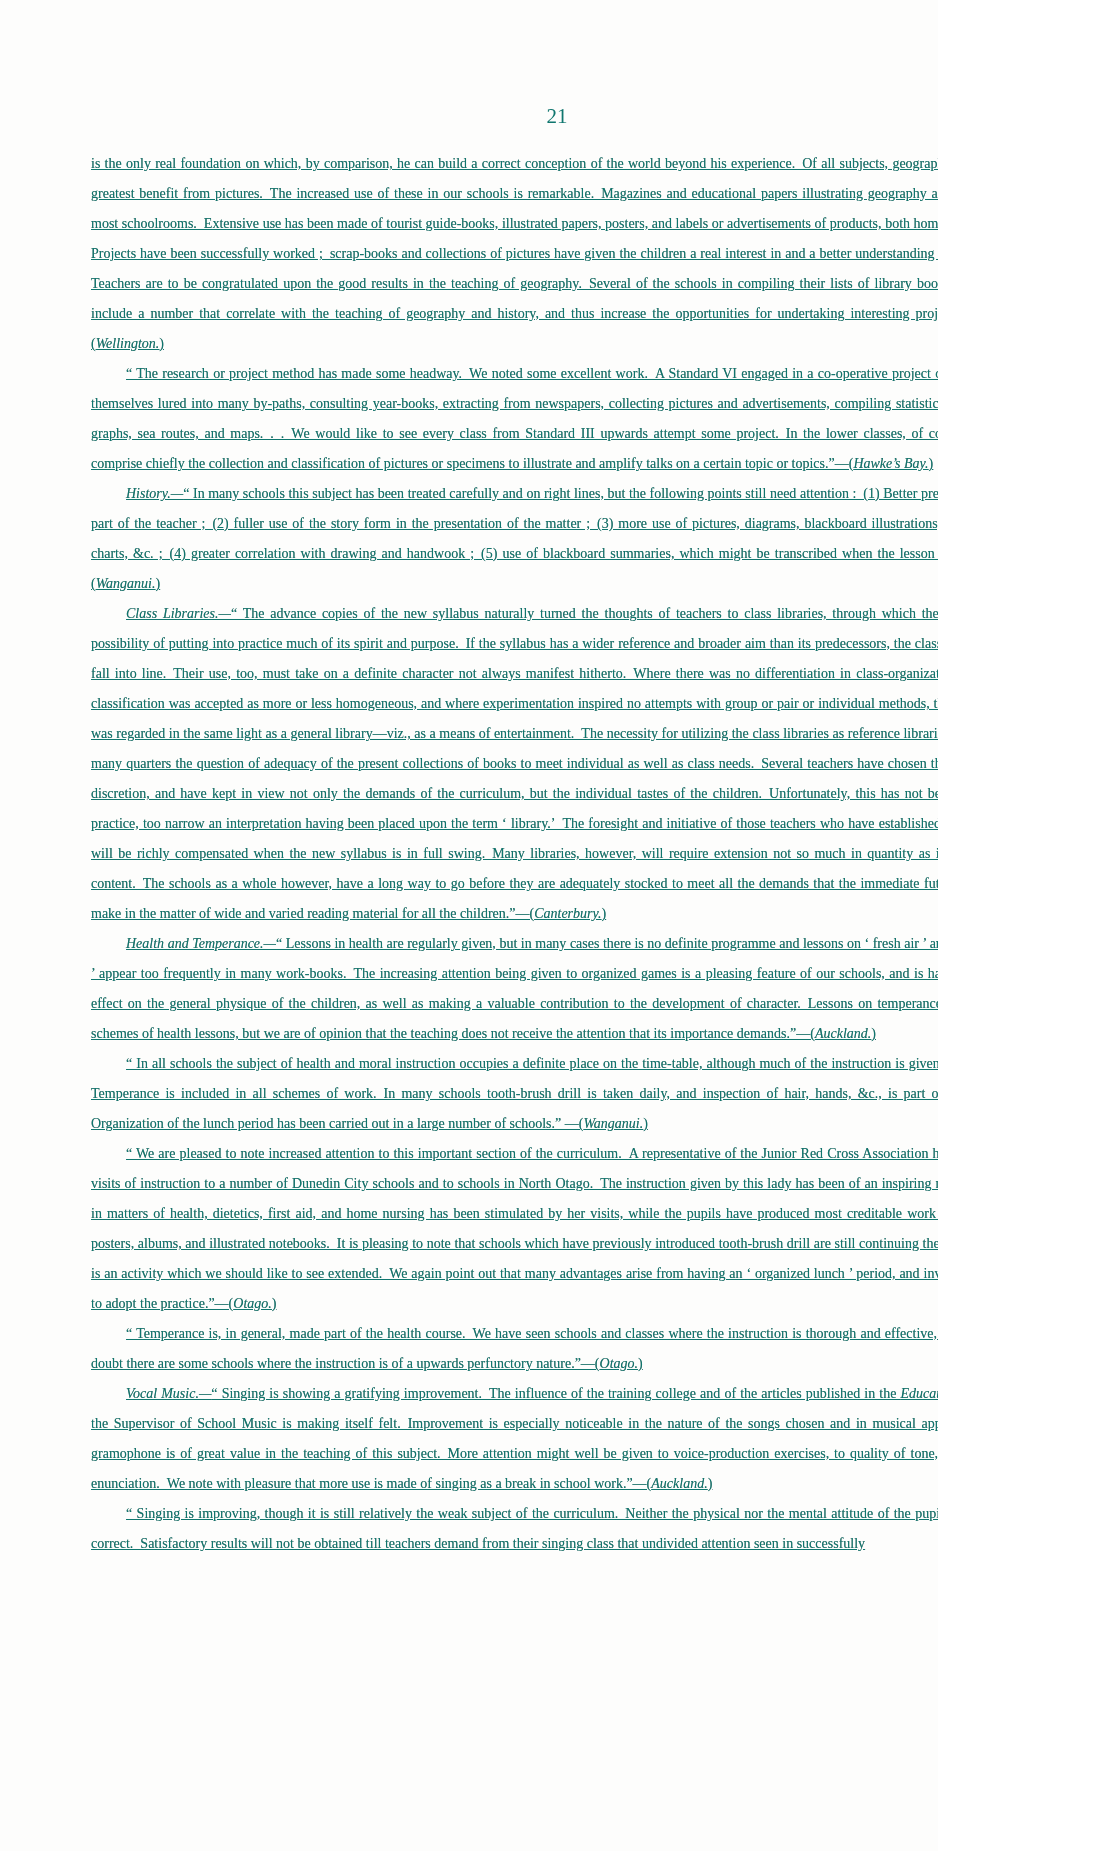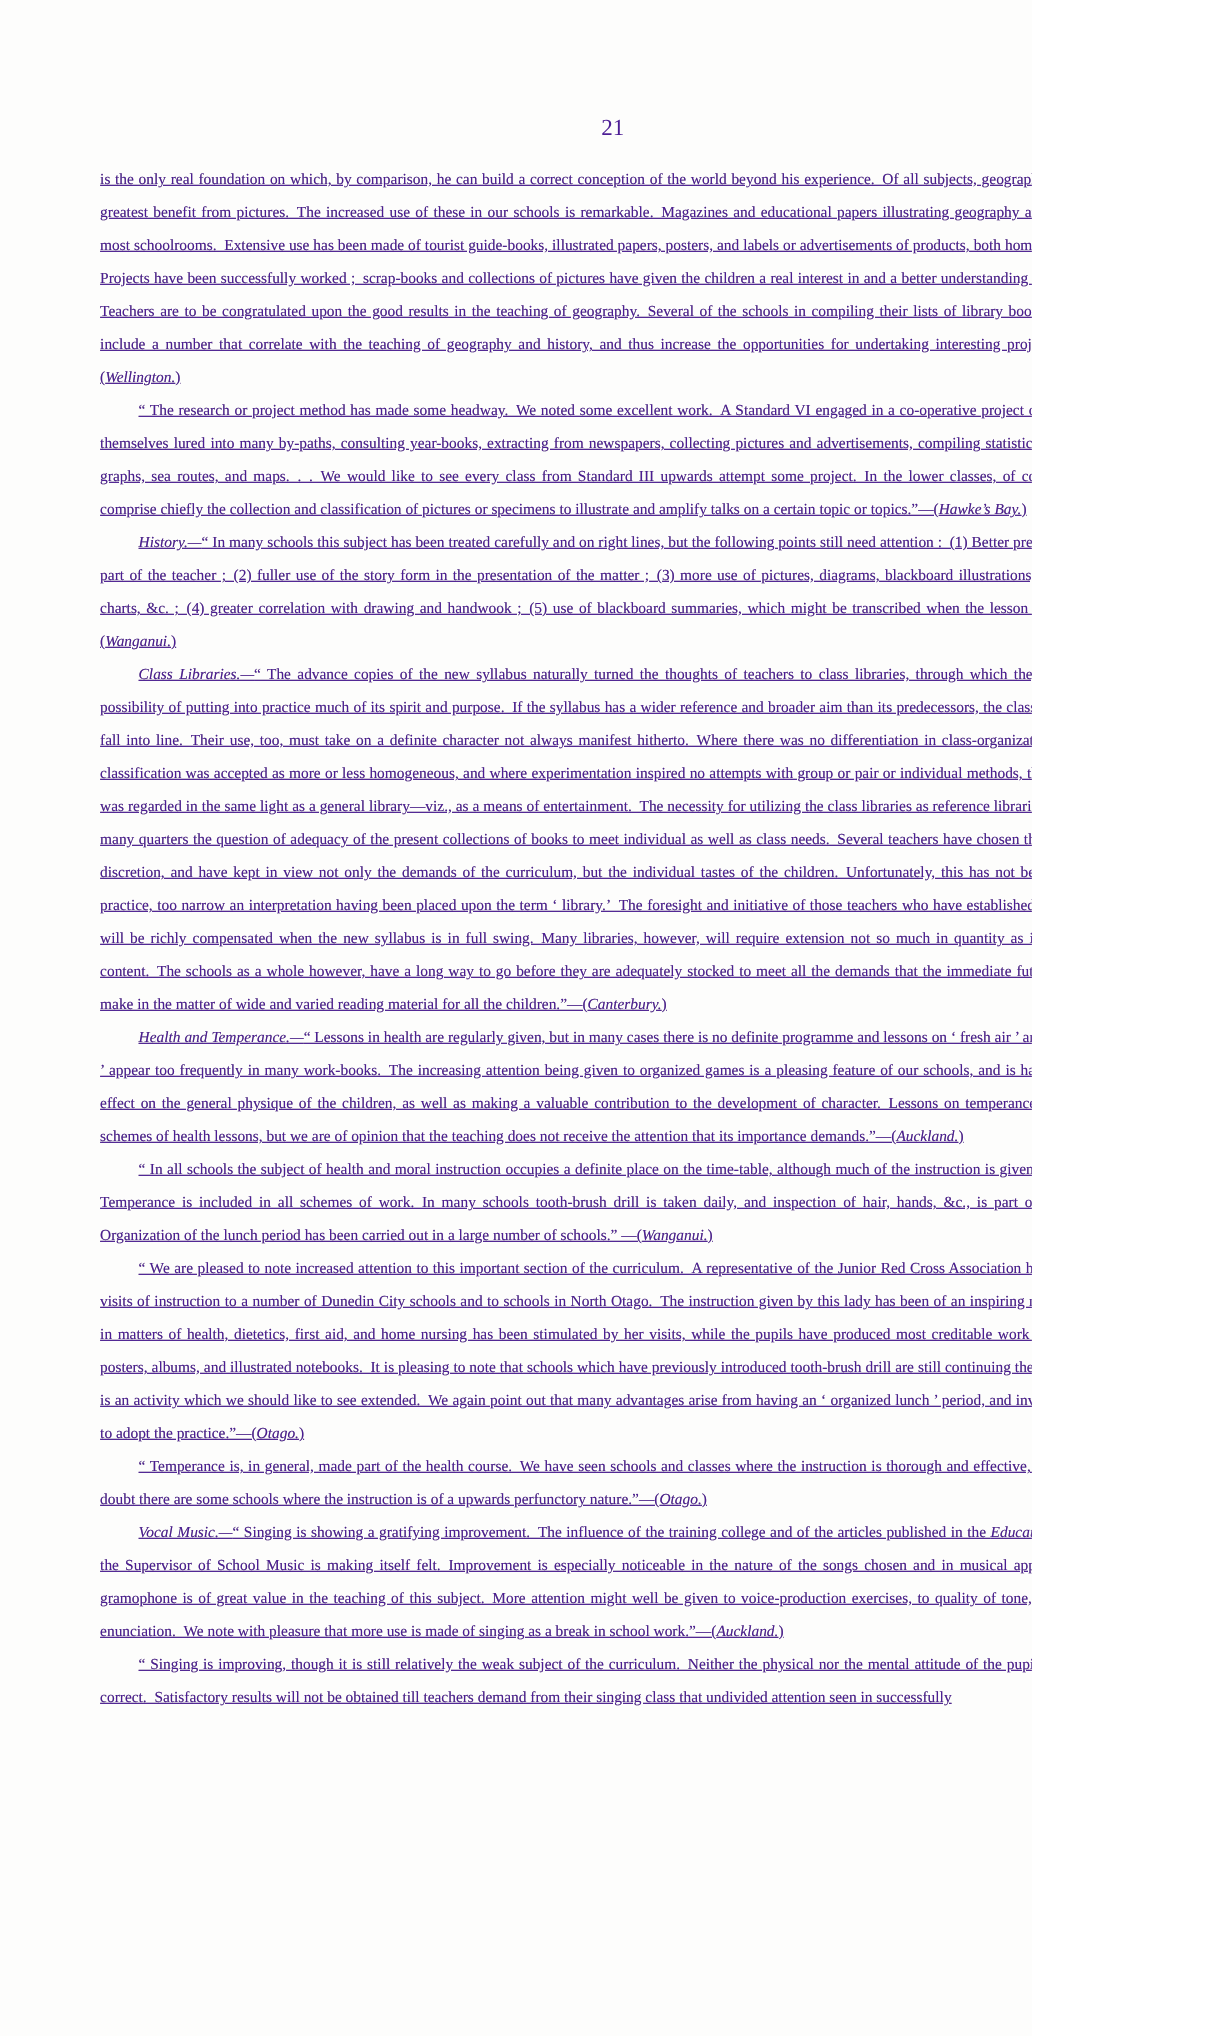--- a/index.html
+++ b/index.html
@@ -7,21 +7,21 @@
     padding: 0;
     background: #ffffff;
   }
   .page {
     position: relative;
     width: 938px;
     height: 1851px;
     background: #fdfdfc;
     overflow: hidden;
     font-family: "Liberation Serif", "DejaVu Serif", serif;
-    color: #4c1d95;
+    color: #0f766e;
   }
   .header {
     position: absolute;
     left: 91px;
     top: 104px;
     width: 932px;
     height: 32px;
     font-size: 21px;
   }
   .page-number {

